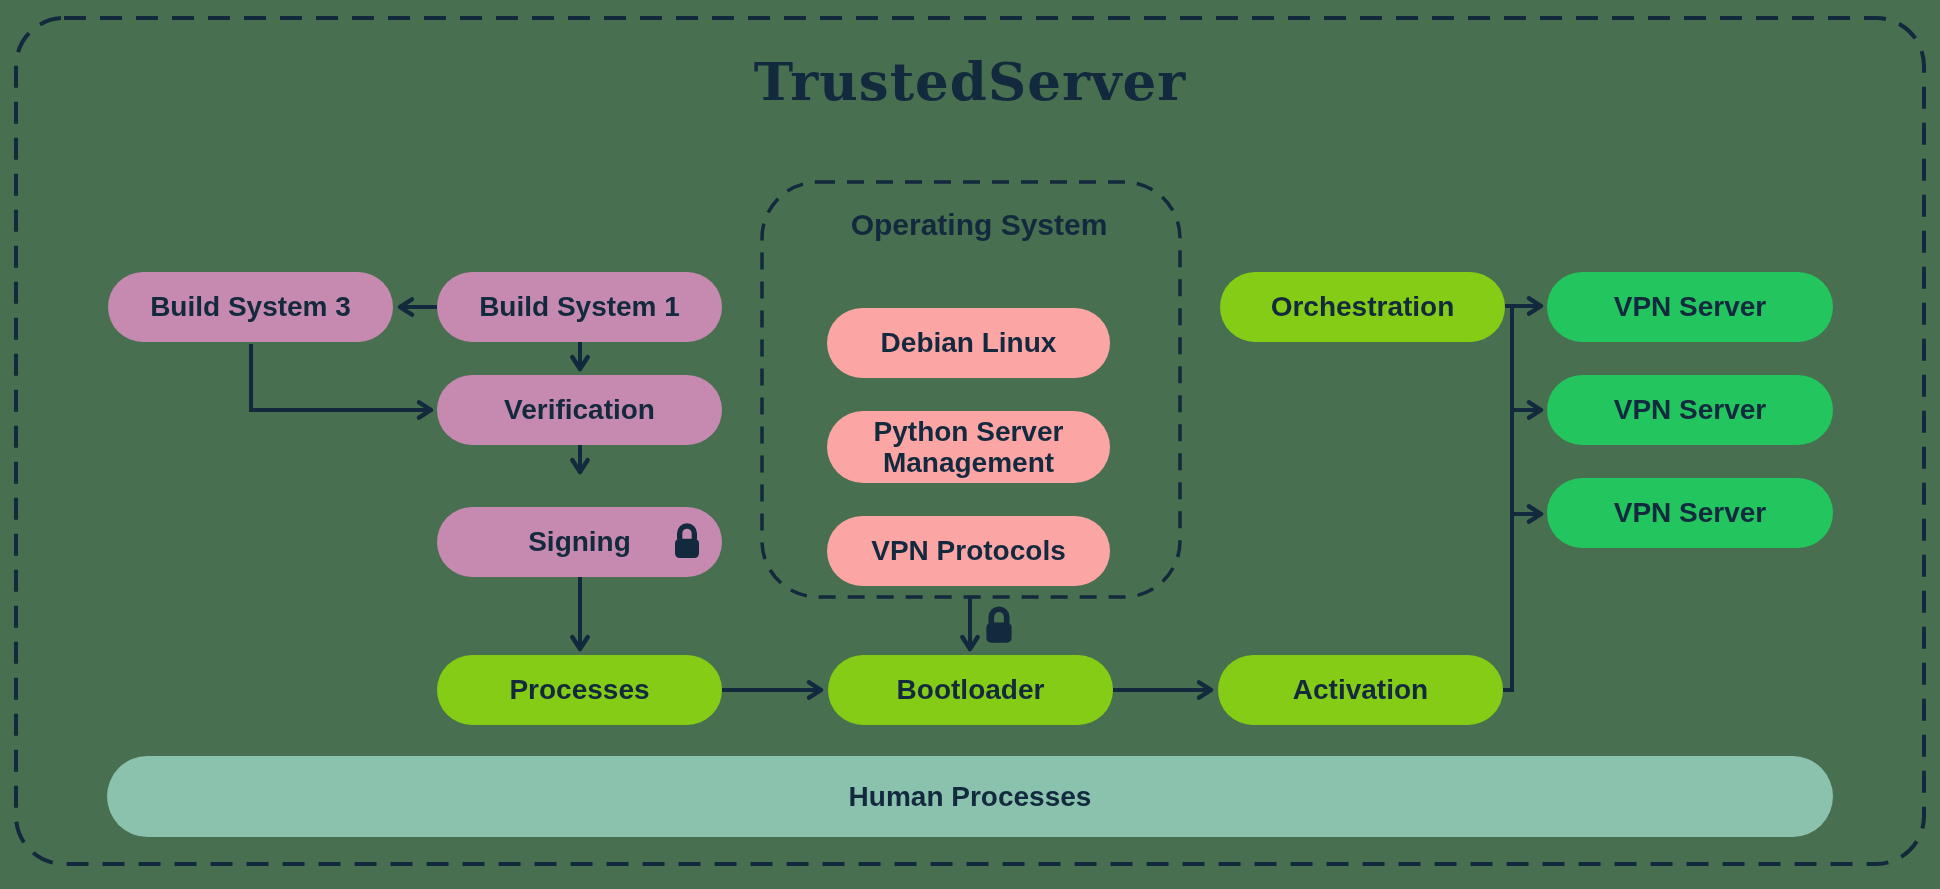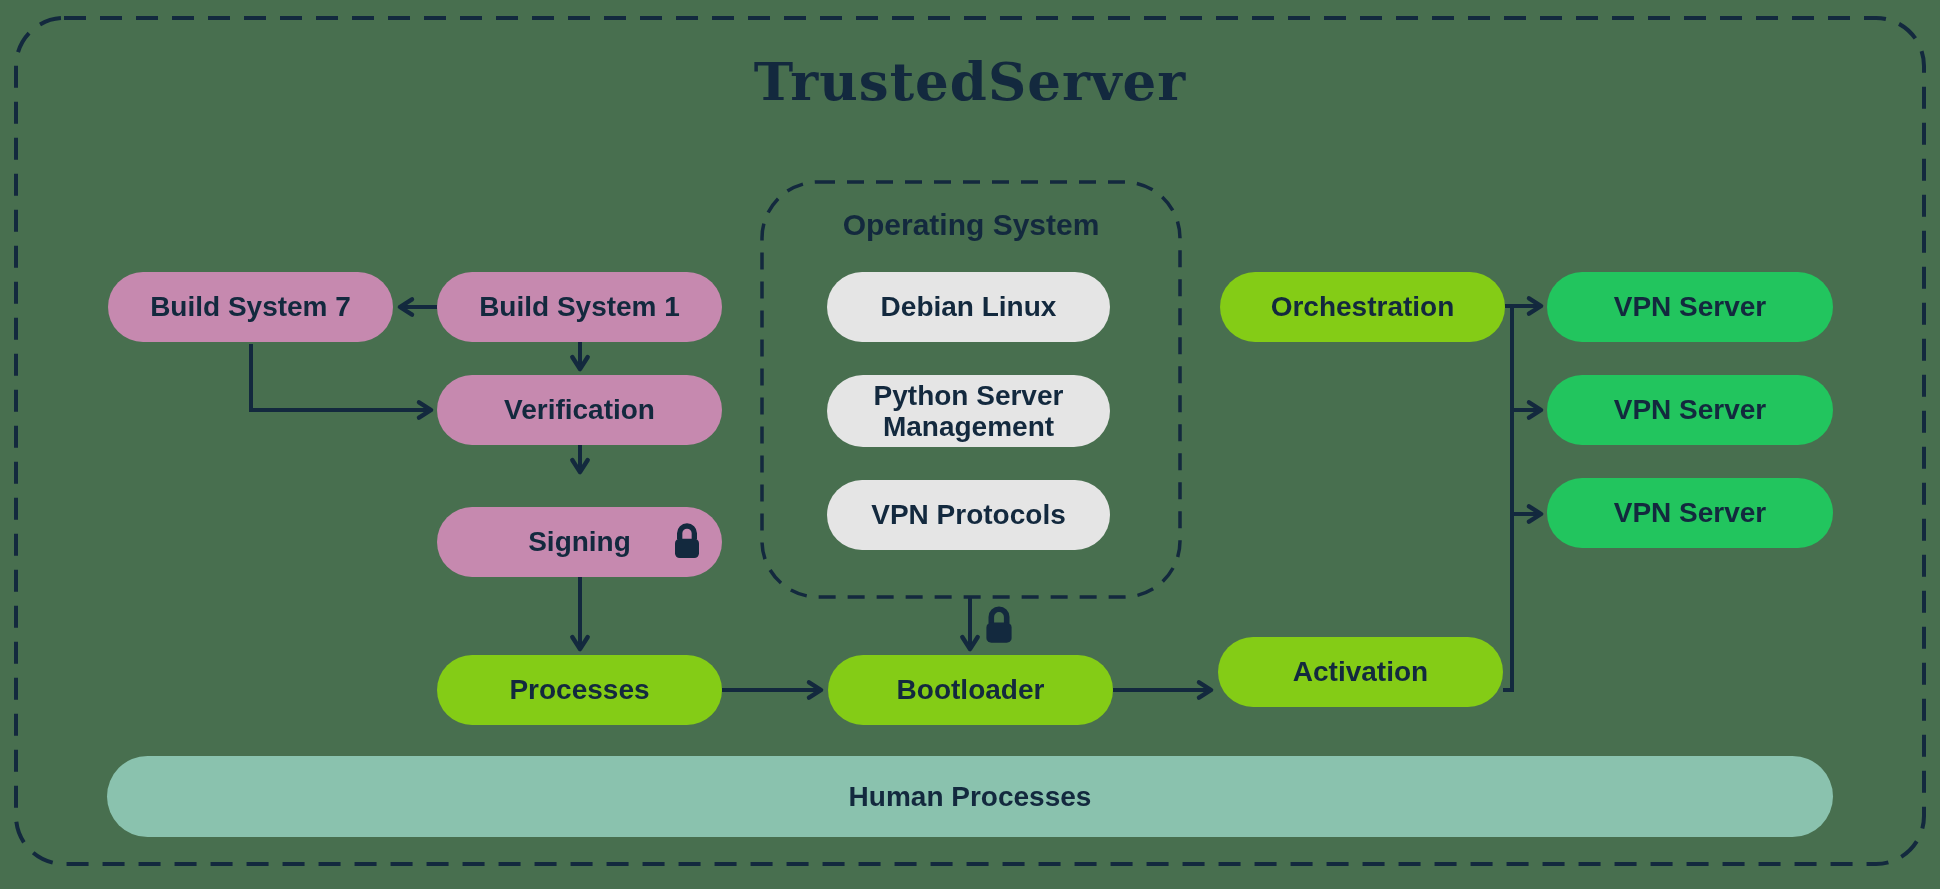--- a/index.html
+++ b/index.html
@@ -11,47 +11,47 @@
     position:absolute;left:0;top:50px;width:100%;text-align:center;
     font-family:"DejaVu Serif",serif;font-weight:700;font-size:53px;
     color:#13293E;letter-spacing:1px;
   }
   .node{
     position:absolute;display:flex;align-items:center;justify-content:center;
     border-radius:36px;color:#13293E;font-weight:700;font-size:28px;
     text-align:center;line-height:1.12;
   }
   .pink{background:#C689AF;}
-  .peri{background:#e5e5e5;}
+  .peri{background:#fca5a5;margin-top:36px;}
   .cream{background:#84cc16;}
   .tealight{background:#22c55e;}
   .bigbar{background:#8AC2AE;}
 
   
   .n-bs2{left:108px;top:272px;width:285px;height:70px;}
   .n-bs1{left:437px;top:272px;width:285px;height:70px;}
   .n-verification{left:437px;top:375px;width:285px;height:70px;}
   .n-signing{left:437px;top:478px;width:285px;height:70px;margin-top:29px;}
   .n-deployer{left:437px;top:655px;width:285px;height:70px;}
   .n-debian{left:827px;top:272px;width:283px;height:70px;}
   .n-python{left:827px;top:375px;width:283px;height:72px;padding:0 28px;box-sizing:border-box;}
   .n-vpnproto{left:827px;top:480px;width:283px;height:70px;}
   .n-bootloader{left:828px;top:655px;width:285px;height:70px;}
   .n-orchestration{left:1220px;top:272px;width:285px;height:70px;}
-  .n-activation{left:1218px;top:637px;width:285px;height:70px;}
+  .n-activation{left:1218px;top:655px;width:285px;height:70px;}
   .n-vpn1{left:1547px;top:272px;width:286px;height:70px;}
   .n-vpn2{left:1547px;top:375px;width:286px;height:70px;}
   .n-vpn3{left:1547px;top:478px;width:286px;height:70px;}
   .n-human{left:107px;top:756px;width:1726px;height:81px;border-radius:41px;}
 
   .os-group{
     position:absolute;left:762px;top:182px;width:418px;height:415px;
   }
   .os-title{
-    position:absolute;left:0;top:26px;width:100%;text-align:center;
+    position:absolute;left:8px;top:26px;width:100%;text-align:center;
     color:#13293E;font-weight:700;font-size:30px;
   }
   .svg-layer{position:absolute;left:0;top:0;width:1940px;height:889px;}
   .lock{position:absolute;}
   .lock-signing{right:19px;top:15px;width:32px;height:40px;}
   .lock-bootloader{left:982px;top:605px;width:34px;height:42px;}
 </style>
 </head>
 <body>
 
@@ -84,21 +84,21 @@
     </g>
   </svg>
 
   <div class="diagram-title">TrustedServer</div>
 
   <div class="os-group">
     <div class="os-title">Operating System</div>
   </div>
 
   <div class="node pink n-bs2">
-    <span>Build System 7</span>
+    <span>Build System 3</span>
   </div>
   <div class="node pink n-bs1">
     <span>Build System 1</span>
   </div>
   <div class="node pink n-verification">
     <span>Verification</span>
   </div>
   <div class="node pink n-signing">
     <span>Signing</span>
     <svg class="lock lock-signing" viewBox="0 0 24 30" xmlns="http://www.w3.org/2000/svg">

